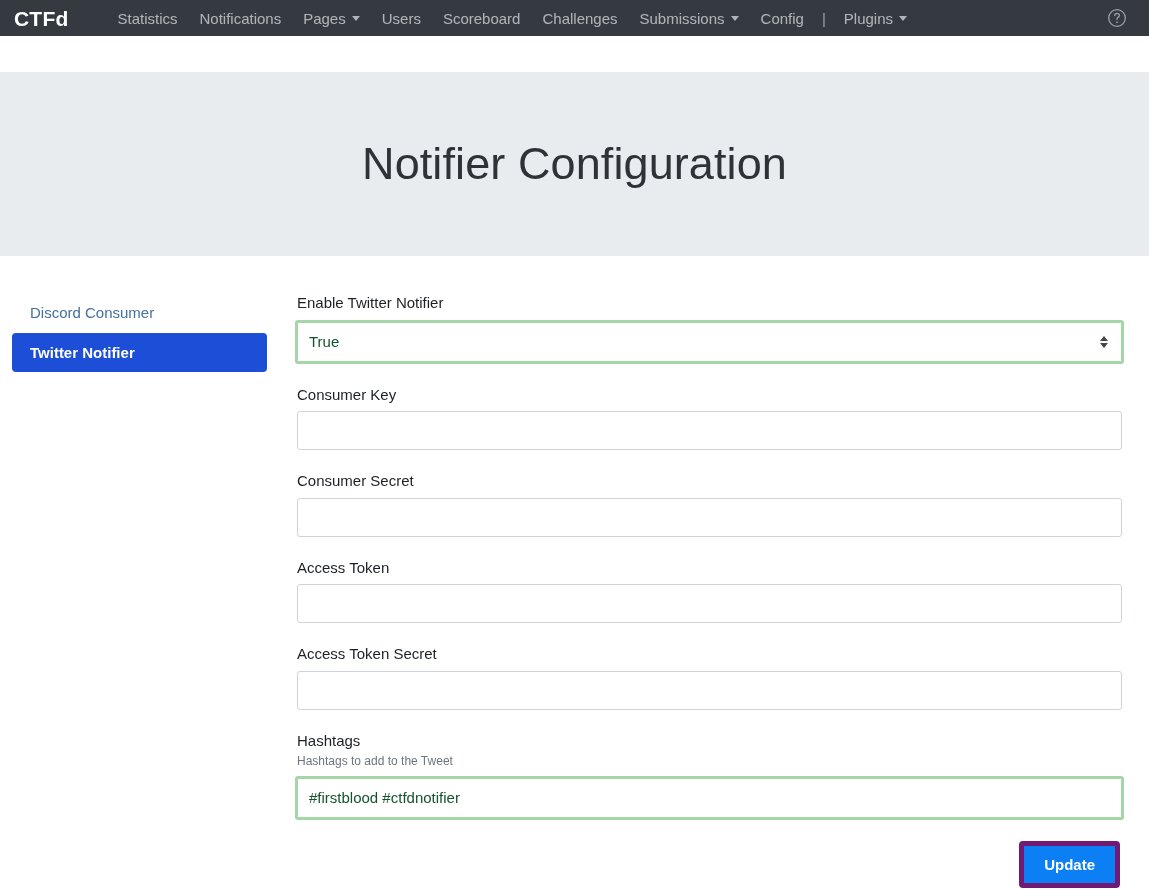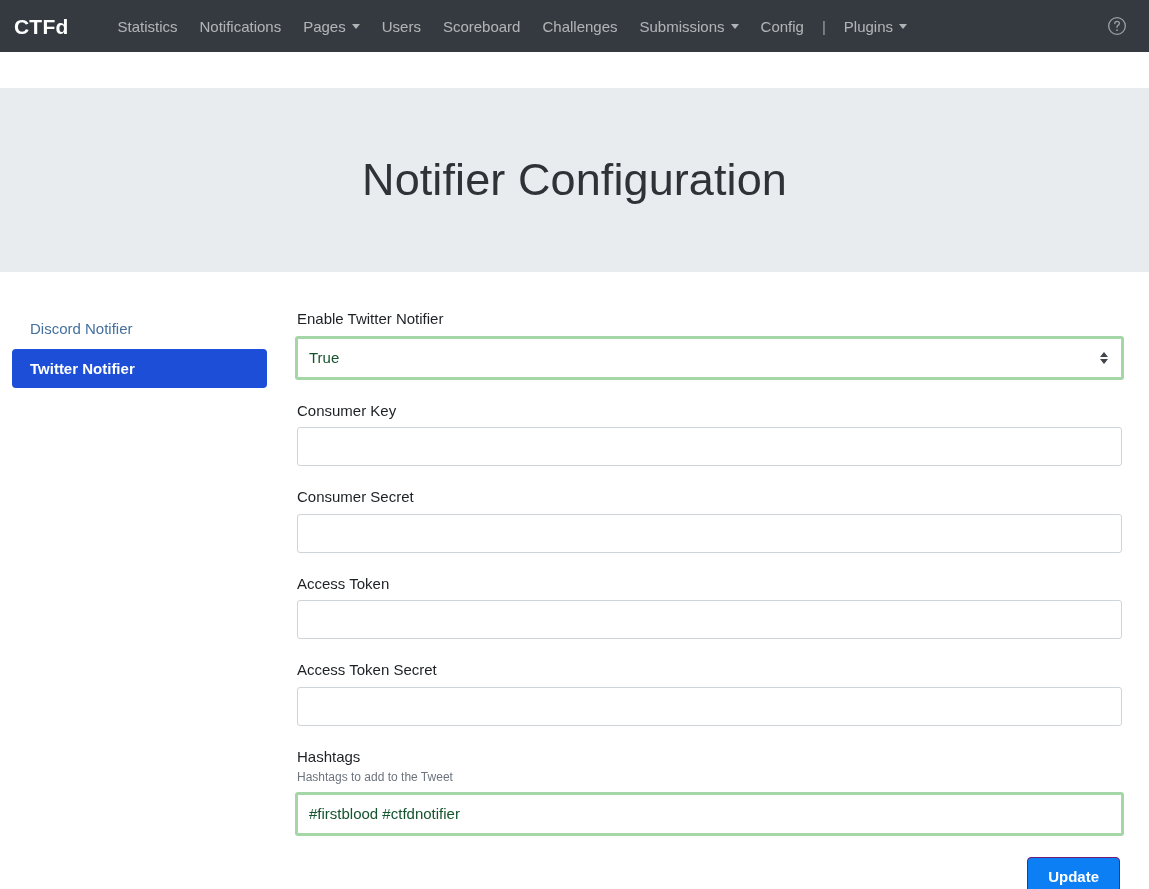--- a/index.html
+++ b/index.html
@@ -9,21 +9,21 @@
     padding: 0;
     width: 1149px;
     height: 889px;
     background: #ffffff;
     font-family: "Liberation Sans", sans-serif;
     -webkit-font-smoothing: antialiased;
   }
 
   
   .navbar {
-    height: 52px;
+    height: 36px;
     background: #343a40;
     display: flex;
     align-items: center;
     padding: 0 14px 0 12px;
     position: relative;
   }
   .navbar-brand {
     color: #ffffff;
     font-size: 21px;
     font-weight: 700;
@@ -211,21 +211,21 @@
 
   
   .form-footer {
     display: flex;
     justify-content: flex-end;
     margin-top: 16px;
     padding-right: 2px;
   }
   .btn-primary {
     background: #0d7ff5;
-    border: 1px solid #701a75;
+    border: 5px solid #701a75;
     color: #ffffff;
     font-size: 15px;
     font-weight: 700;
     font-family: "Liberation Sans", sans-serif;
     padding: 9px 20px;
     border-radius: 4px;
     cursor: pointer;
     line-height: 1.3;
   }
 </style>
@@ -290,21 +290,21 @@
 
 <header class="jumbotron">
   <h1 class="page-title">Notifier Configuration</h1>
 </header>
 
 <main class="content">
 
   <aside class="sidebar">
     <ul class="nav-pills">
       <li>
-        <a class="pill">Discord Notifier</a>
+        <a class="pill">Discord Consumer</a>
       </li>
       <li>
         <a class="pill active">Twitter Notifier</a>
       </li>
     </ul>
   </aside>
 
   <section class="form-area">
 
     <div class="form-group">

